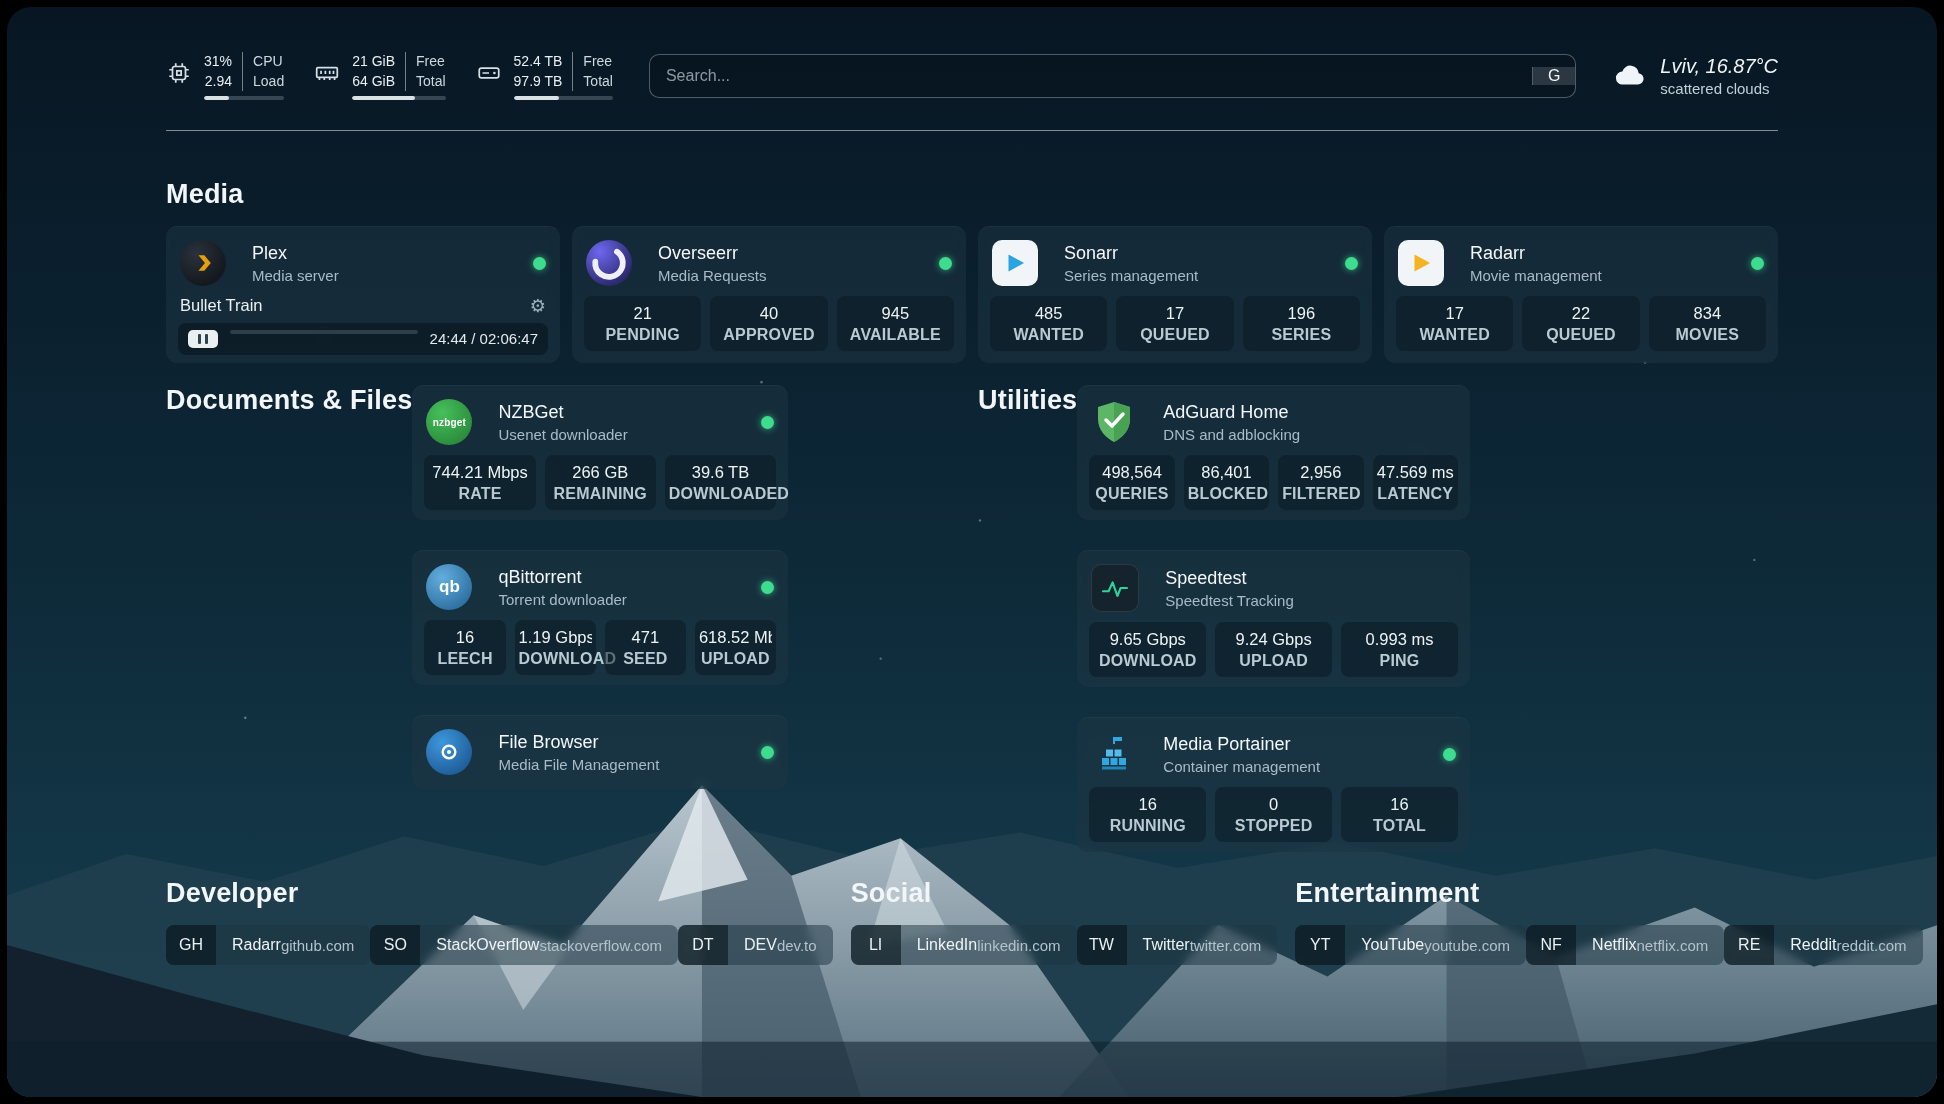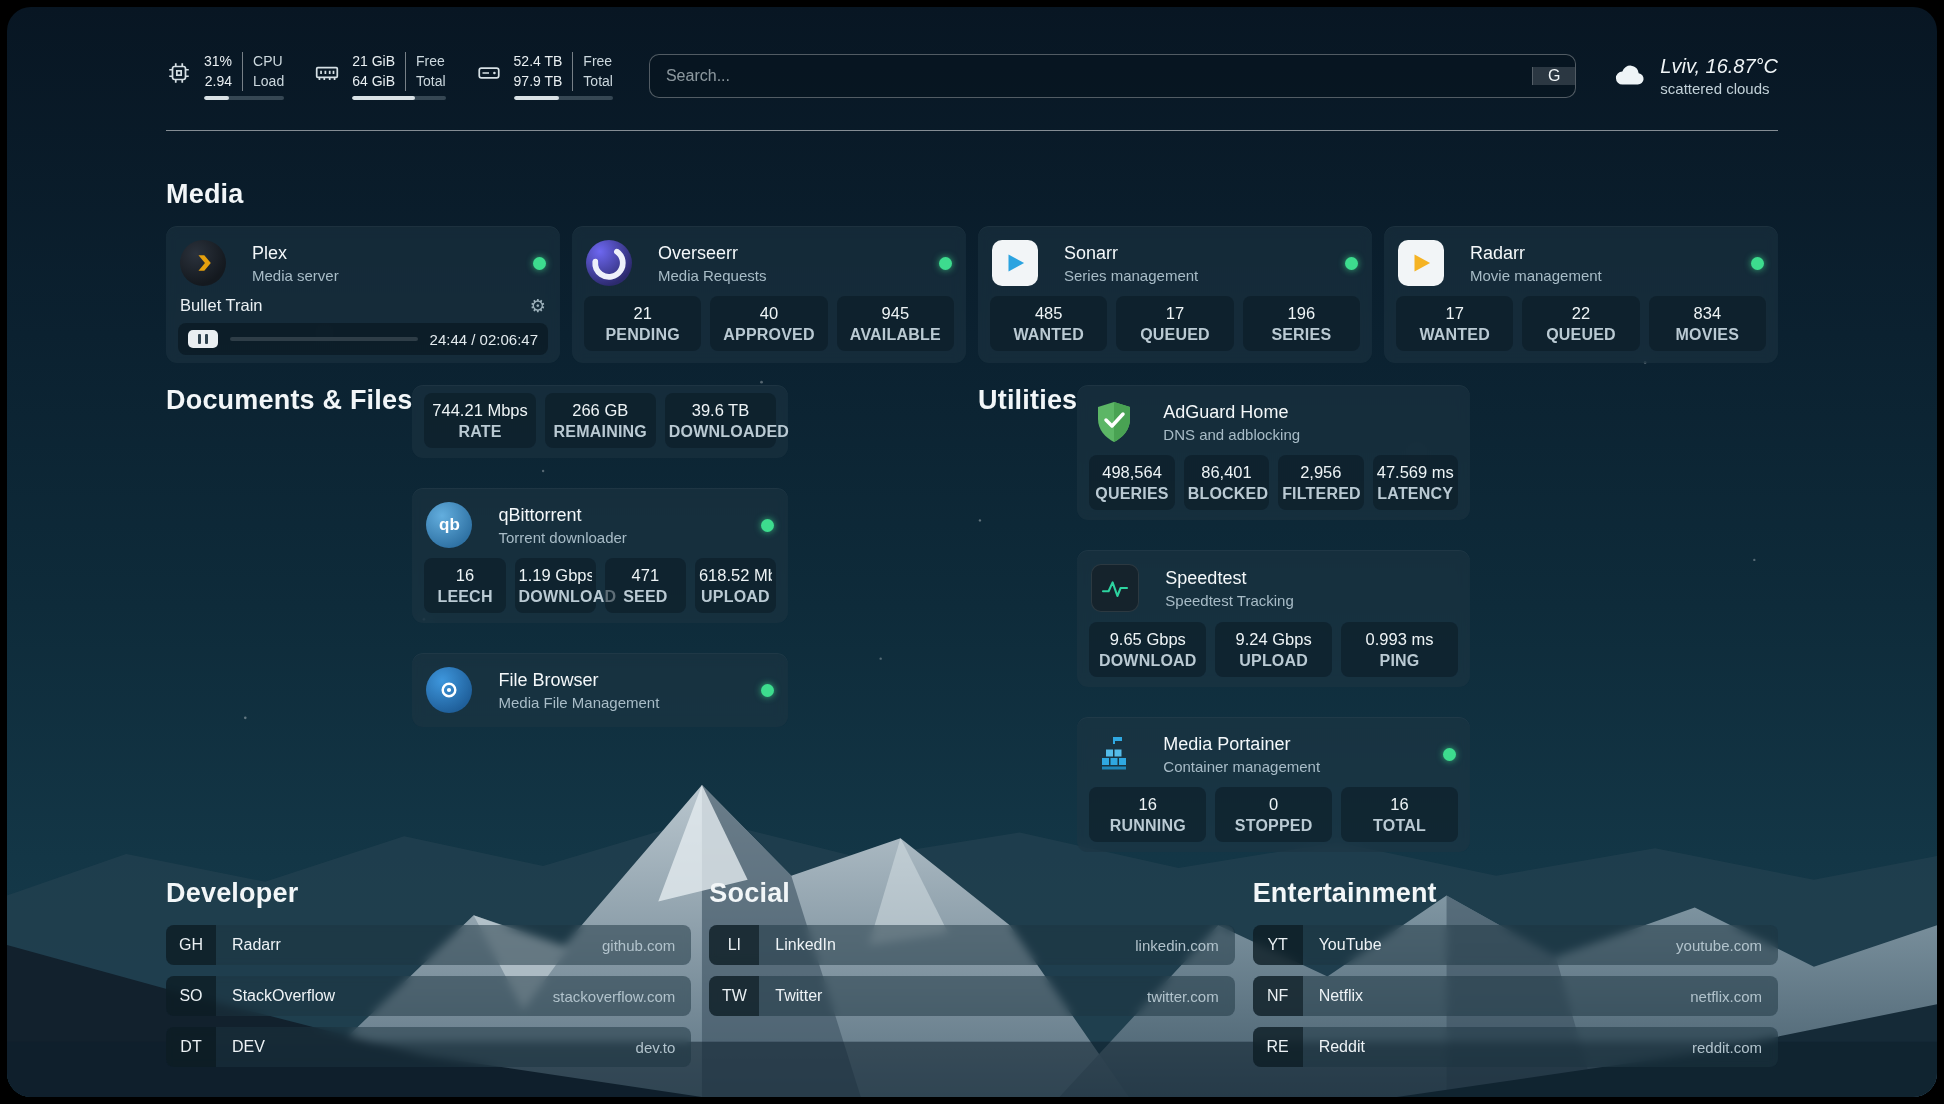--- a/index.html
+++ b/index.html
@@ -74,21 +74,21 @@
     background: #3ddc8e; box-shadow: 0 0 7px rgba(61,220,142,0.75); flex: none;
   }
   .stats { display: flex; gap: 9px; padding-bottom: 2px; }
   .stat { flex: 1; background: rgba(9,25,35,0.52); border-radius: 8px; padding: 8px 4px 7px; text-align: center; min-width: 0; }
   .stat .v { font-size: 16.5px; color: #eef4f6; white-space: nowrap; overflow: hidden; }
   .stat .l { font-size: 16px; font-weight: 700; color: #bacad3; margin-top: 3px; letter-spacing: 0.2px; white-space: nowrap; }
 
   
   .np-row { display: flex; align-items: center; padding: 0 2px 8px; font-size: 16.5px; color: #ebf1f4; }
   .gear-icon { margin-left: auto; color: #9cb0ba; font-size: 18px; cursor: pointer; line-height: 1; }
-  .player { display: flex; align-items: center; gap: 12px; background: rgba(4,14,21,0.45); border-radius: 8px; padding: 7px 10px; }
+  .player { display: flex; align-items: flex-start; gap: 12px; background: rgba(4,14,21,0.45); border-radius: 8px; padding: 7px 10px; }
   .pause-btn {
     width: 30px; height: 18px; background: #eaeff2; border-radius: 5px;
     display: flex; align-items: center; justify-content: center; gap: 4px; cursor: pointer; flex: none;
   }
   .pause-btn i { width: 3px; height: 10px; background: #2f434f; border-radius: 1px; }
   .player .track { flex: 1; height: 4px; border-radius: 2px; background: rgba(255,255,255,0.14); overflow: hidden; }
   .player .track .fill { height: 100%; background: rgba(255,255,255,0.45); border-radius: 2px; }
   .player .time { font-size: 15px; color: #e2eaee; white-space: nowrap; }
 
   
@@ -99,21 +99,21 @@
   .white-tile { background: #f2f5f7; }
   .nzbget-bg { background: radial-gradient(circle at 35% 30%, #46c05b, #2b8d3c 75%); }
   .nzbget-bg span { font-size: 10px; font-weight: 700; color: #fff; letter-spacing: 0.2px; }
   .qb-bg { background: radial-gradient(circle at 35% 30%, #63aede, #2f72a4 75%); }
   .qb-bg span { font-size: 17px; font-weight: 700; color: #fff; }
   .fb-bg { background: radial-gradient(circle at 35% 30%, #3e97dd, #1f5f9a 75%); }
   .speedtest-bg { background: #15232c; border: 1px solid rgba(255,255,255,0.10); }
 
   
   .bookmarks-section { margin-top: 26px; display: grid; grid-template-columns: repeat(3, 1fr); gap: 18px; }
-  .bm-list { display: flex; flex-direction: column; gap: 11px; }
+  .bm-list { display: flex; }
   .bm-row {
     display: flex; align-items: center; height: 40px; border-radius: 8px; overflow: hidden;
     background: rgba(28,51,63,0.50); cursor: pointer; backdrop-filter: blur(4px);
   }
   .bm-abbr {
     width: 50px; height: 100%; flex: none; display: flex; align-items: center; justify-content: center;
     background: rgba(8,21,29,0.60); color: #eaf0f3; font-size: 16px;
   }
   .bm-name { margin-left: 16px; font-size: 16px; color: #eef3f6; }
   .bm-url { margin-left: auto; margin-right: 16px; font-size: 15px; color: #b2c3cc; }
@@ -390,20 +390,30 @@
       </div>
     </section>
 
     <div class="twocol-section">
 
       <section class="col">
         <h2 class="section-heading">Documents &amp; Files</h2>
         <div class="cards">
 
           <div class="card">
+            <div class="card-head">
+              <span class="app-icon icon-circle nzbget-bg">
+                <span>nzbget</span>
+              </span>
+              <div class="titles">
+                <div class="name">NZBGet</div>
+                <div class="desc">Usenet downloader</div>
+              </div>
+              <span class="status-dot"></span>
+            </div>
             <div class="stats">
               <div class="stat">
                 <div class="v">744.21 Mbps</div>
                 <div class="l">RATE</div>
               </div>
               <div class="stat">
                 <div class="v">266 GB</div>
                 <div class="l">REMAINING</div>
               </div>
               <div class="stat">

